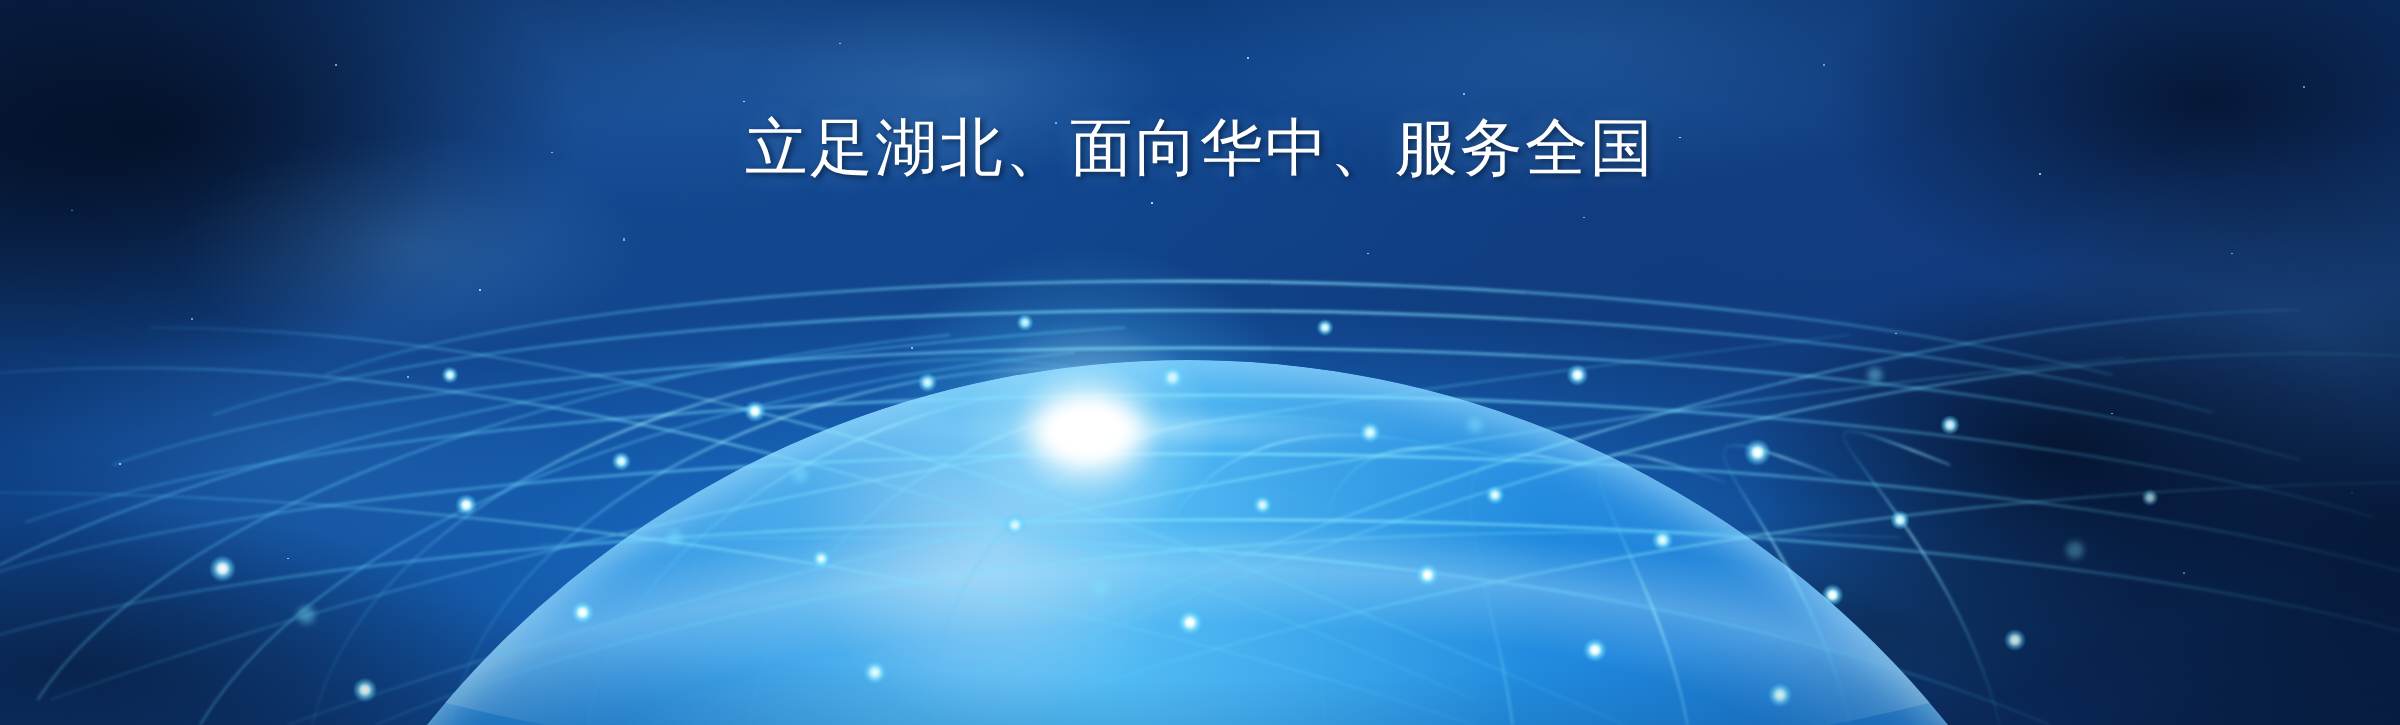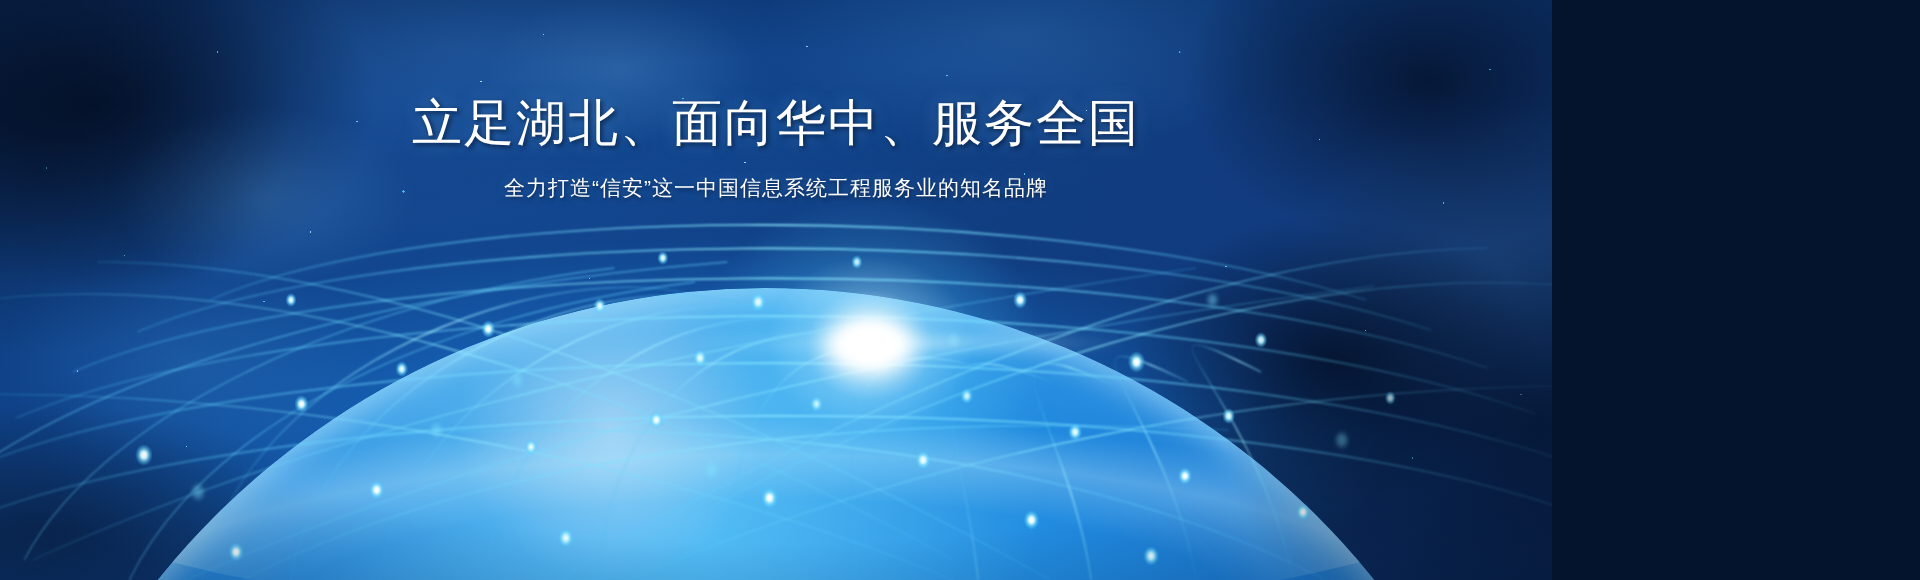--- a/index.html
+++ b/index.html
@@ -2,24 +2,24 @@
 <html><head>
 <meta charset="utf-8">
 <style>
   html, body {
     margin: 0;
     padding: 0;
     background: #04142c;
   }
   #banner {
     position: relative;
-    width: 1552px;
+    width: 1920px;
     height: 580px;
     overflow: hidden;
-    font-family: Liberation Sans, sans-serif;
+    font-family: Liberation Mono, monospace;
     background: #0b3169;
   }
 
   
   .layer { position: absolute; inset: 0; }
 
   .bg-base {
     background:
       radial-gradient(ellipse 70% 60% at 46% 78%,  #1d7fe0 0%, rgba(29,127,224,0) 62%),
       radial-gradient(ellipse 55% 48% at 22% 26%,  #14478f 0%, rgba(20,71,143,0) 70%),
@@ -366,16 +366,15 @@
     </svg>
   </div>
 
   <div class="hotspot-streak"></div>
   <div class="hotspot"></div>
 
   <div class="layer vignette"></div>
 
   <div class="copy">
     <h1 class="headline">立足湖北、面向华中、服务全国</h1>
-    <p class="subline">全力打造“信安”这一中国信息系统工程服务业的知名品牌</p>
   </div>
 
 </div>
 
 </body></html>

